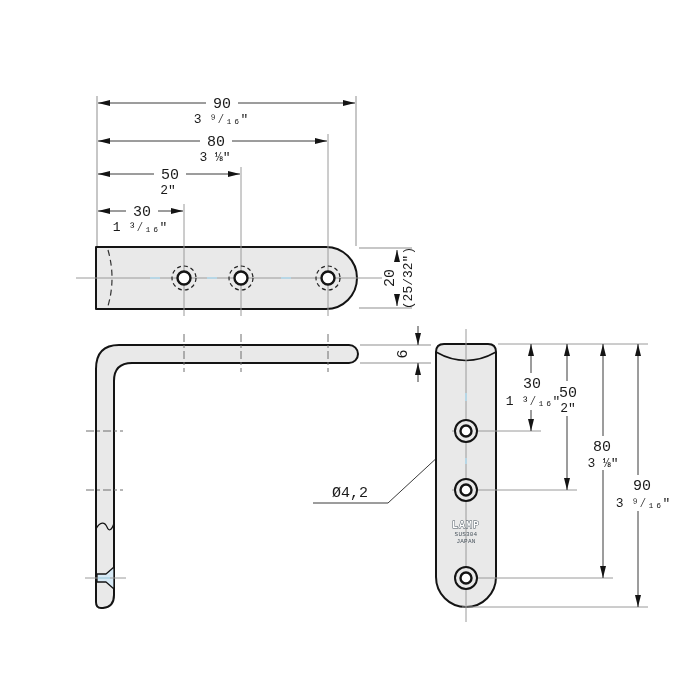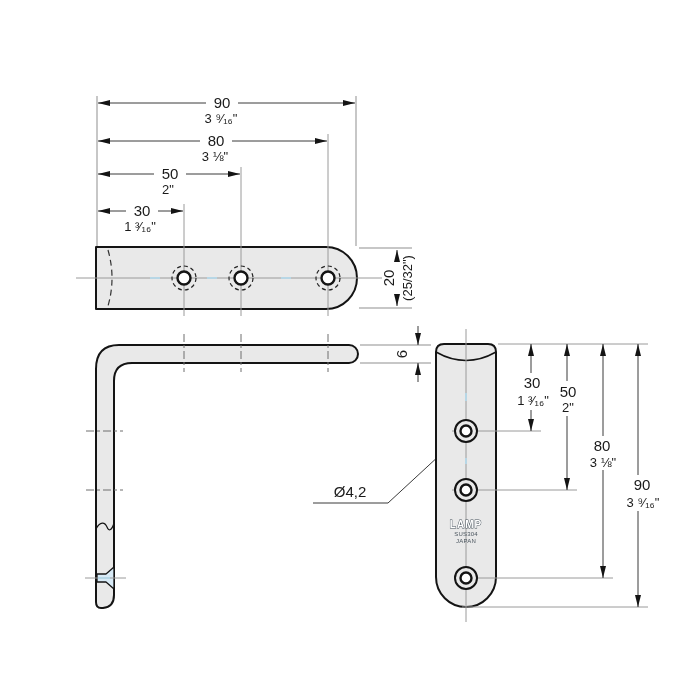--- a/index.html
+++ b/index.html
@@ -1,17 +1,17 @@
 <!DOCTYPE html>
 <html><head>
 <meta charset="utf-8">
 <style>
   html,body{margin:0;padding:0;background:#ffffff;}
   .canvas{position:relative;width:700px;height:700px;background:#fff;overflow:hidden;
-          font-family:Liberation Sans, sans-serif;}
+          font-family:Liberation Mono, monospace;}
   svg text{fill:#1a1a1a;}
   .mm{font-size:15px;}
   .inch{font-size:13px;}
   .dia{font-size:15px;}
   .brand{font-size:10px;font-weight:bold;letter-spacing:1px;fill:#ffffff;stroke:#44505a;stroke-width:0.9;paint-order:stroke;}
   .tiny{font-size:6px;fill:#4a555e;letter-spacing:0.2px;}
   .outline{fill:#e9e9e9;stroke:#141414;stroke-width:2;stroke-linejoin:round;}
   .thin{stroke:#141414;stroke-width:1.4;fill:none;}
   .dim{stroke:#3a3a3a;stroke-width:1;fill:none;}
   .ext{stroke:#8f8f8f;stroke-width:1;fill:none;}

